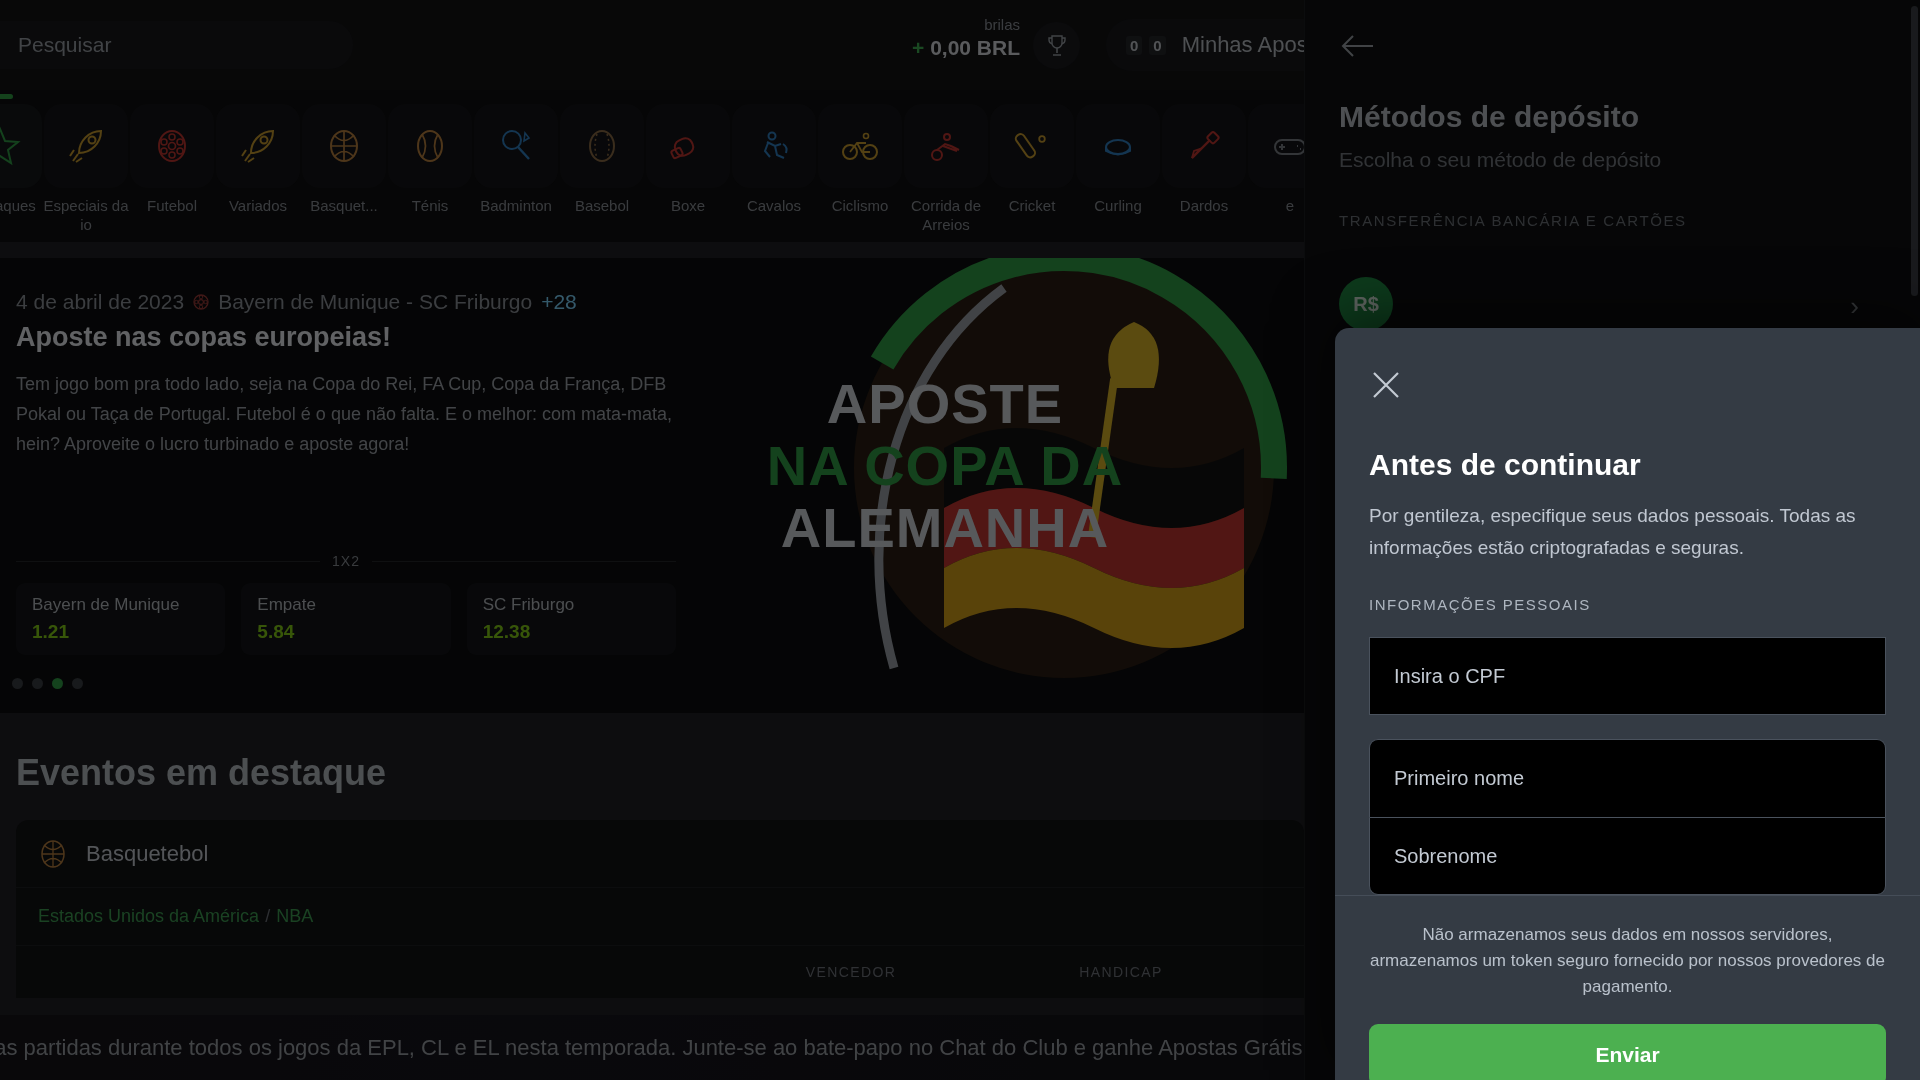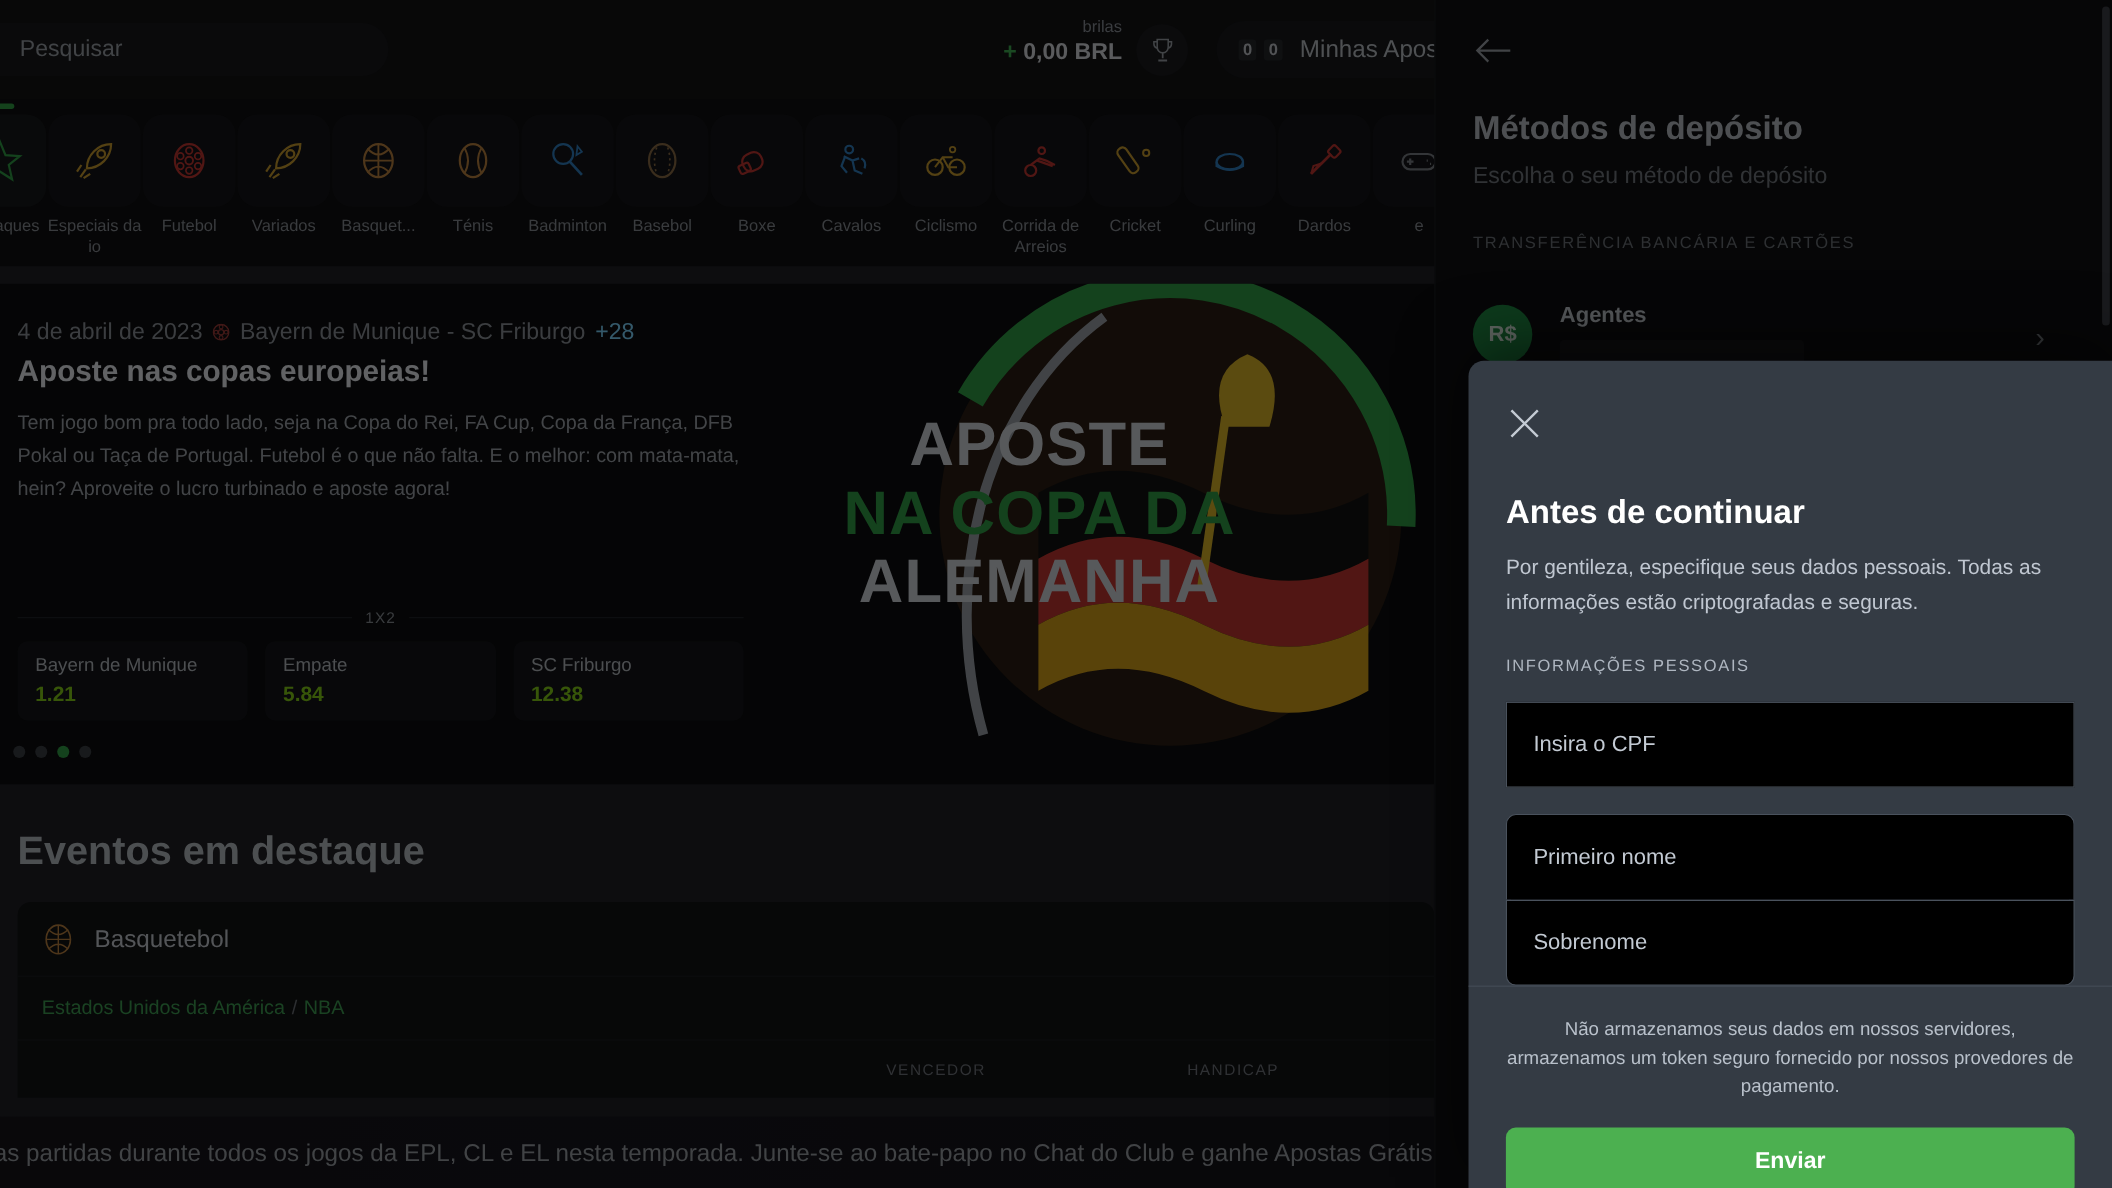--- a/index.html
+++ b/index.html
@@ -423,24 +423,20 @@
 
     <div class="dep-panel">
       <svg class="dep-back" viewBox="0 0 34 26">
         <path d="M13 3 L3 13 L13 23 M3 13 H33" fill="none" stroke="#9aa0a6" stroke-width="2"></path>
       </svg>
       <div class="dep-h1">Métodos de depósito</div>
       <div class="dep-sub">Escolha o seu método de depósito</div>
       <div class="dep-sec">TRANSFERÊNCIA BANCÁRIA E CARTÕES</div>
       <div class="dep-row">
         <div class="dep-ic">R$</div>
-        <div class="dep-nm">
-          <div class="n">Agentes</div>
-          <div class="bar"></div>
-        </div>
         <div class="dep-chev">›</div>
       </div>
       <div class="scrollbar"></div>
     </div>
 
   </div>
 
   <div class="modal">
     <div class="modal-top">
       <svg class="modal-close" viewBox="0 0 34 34">

